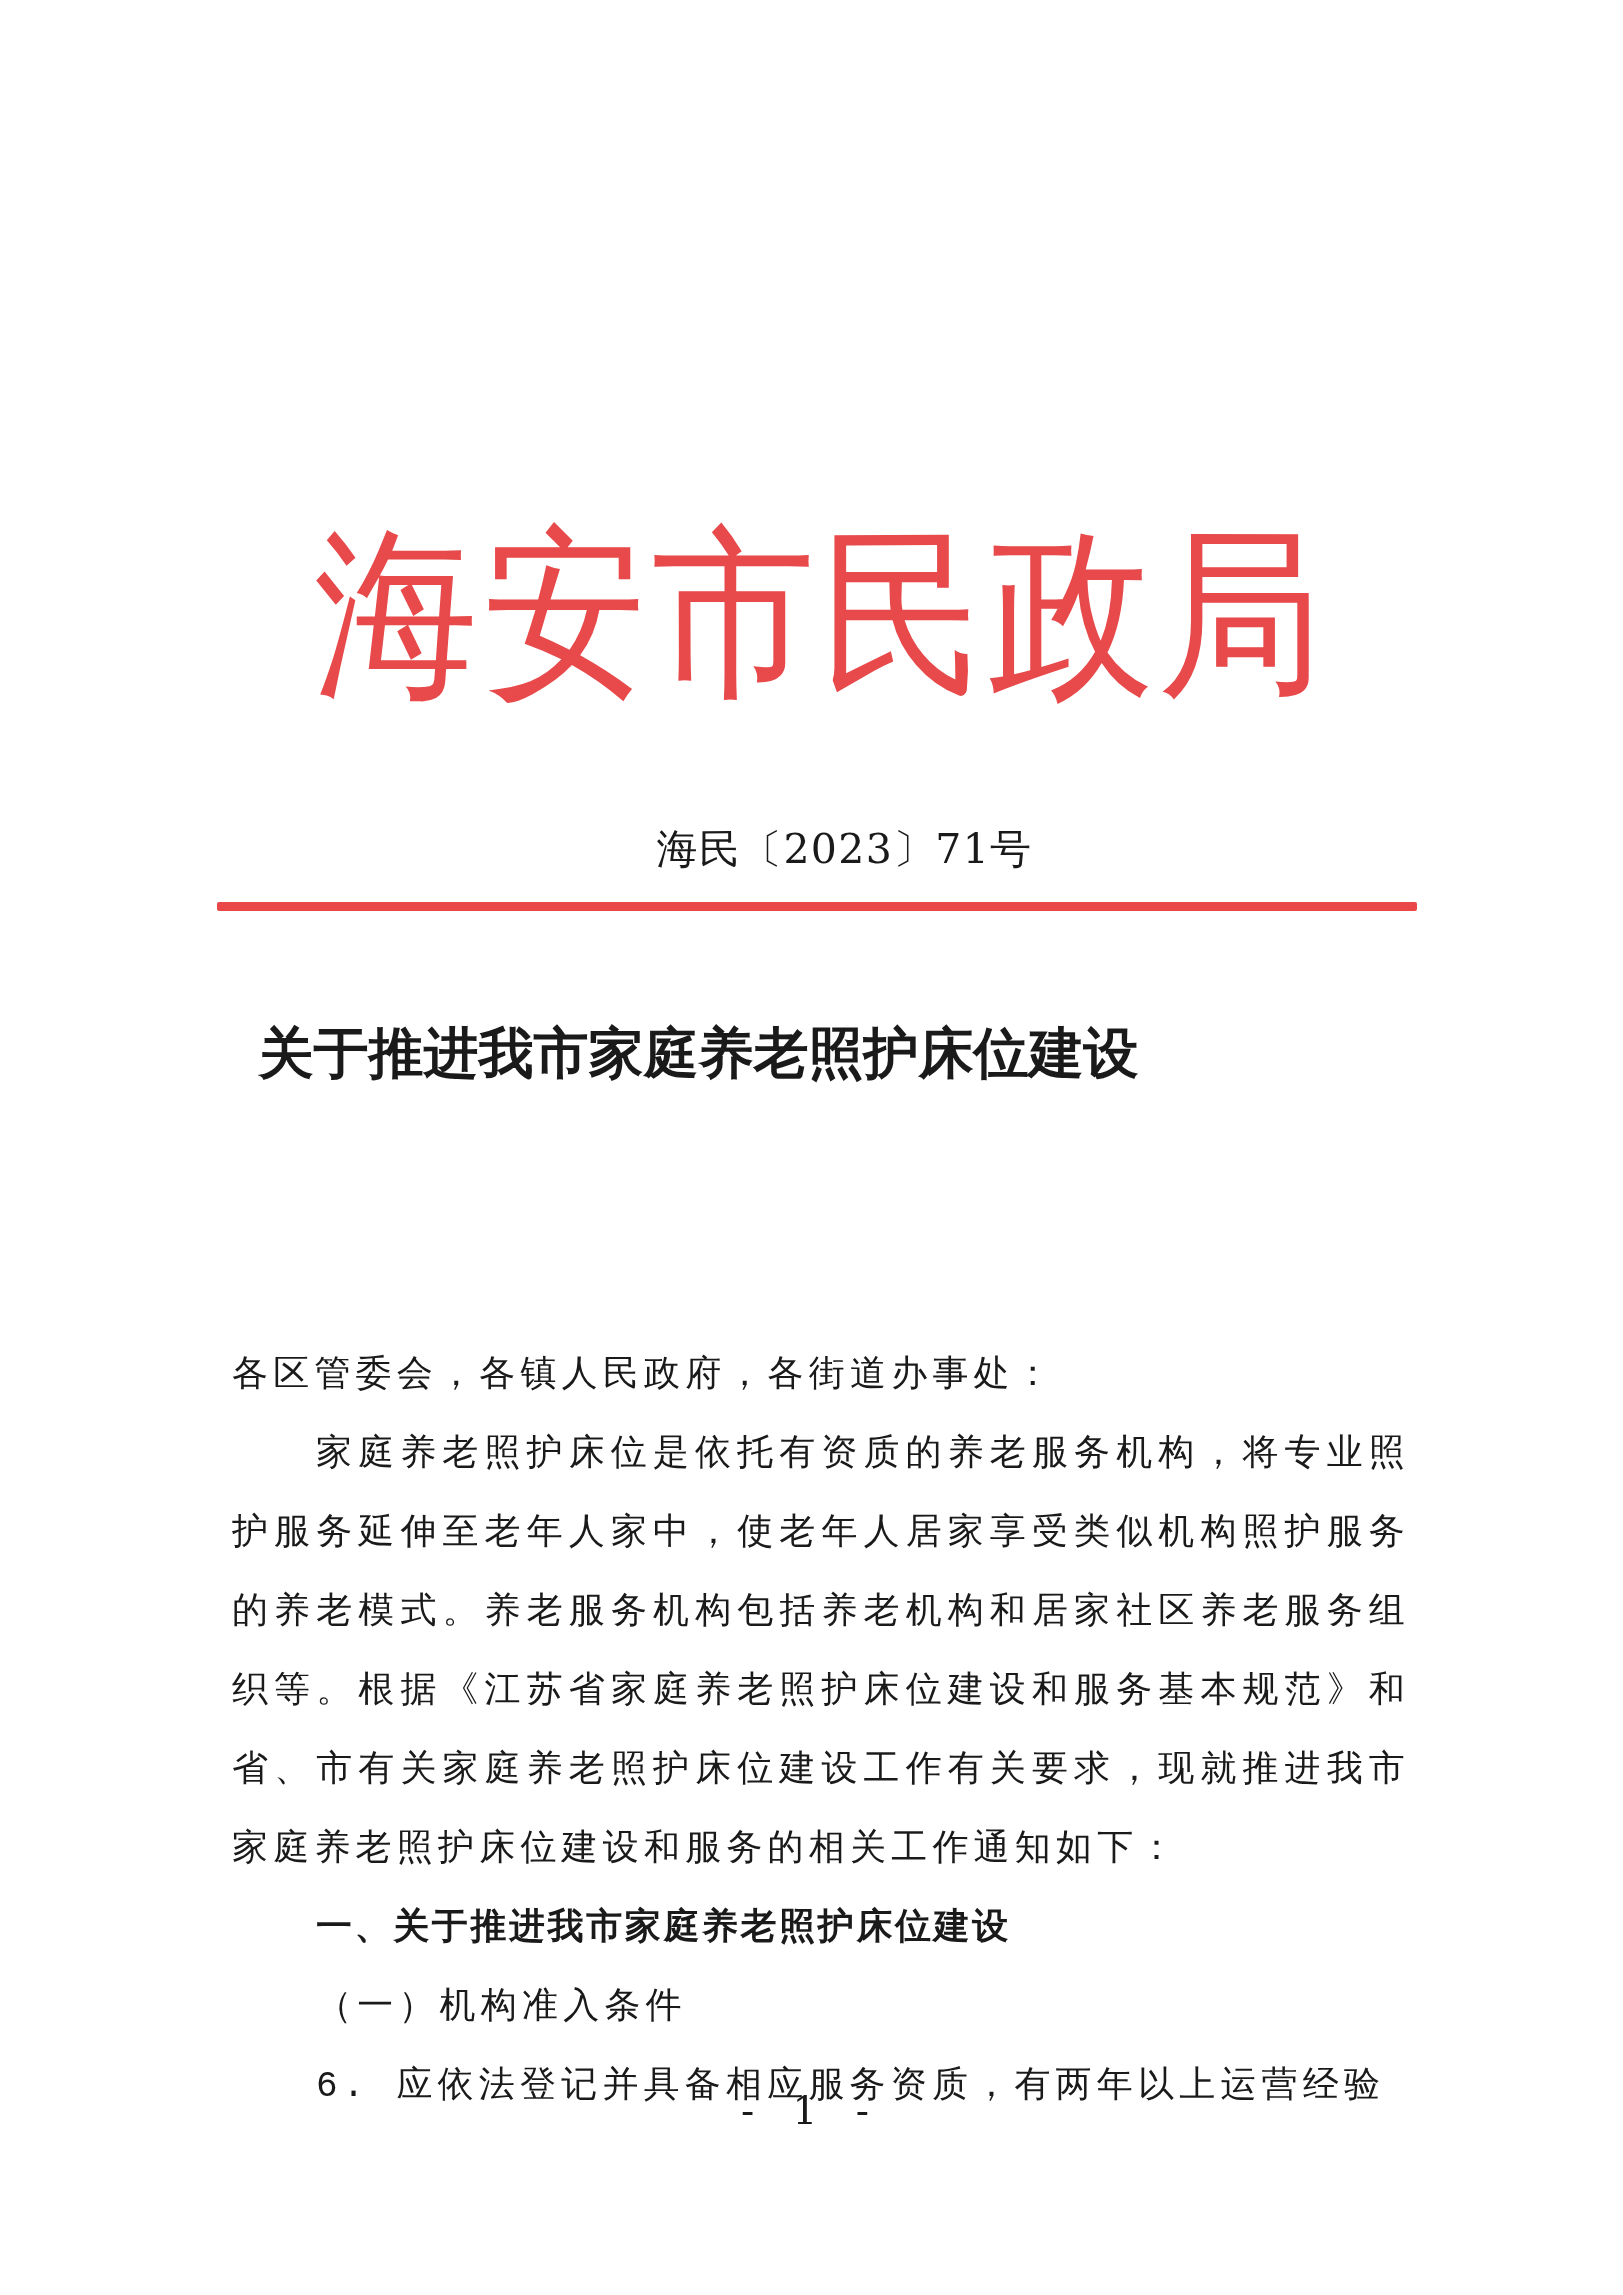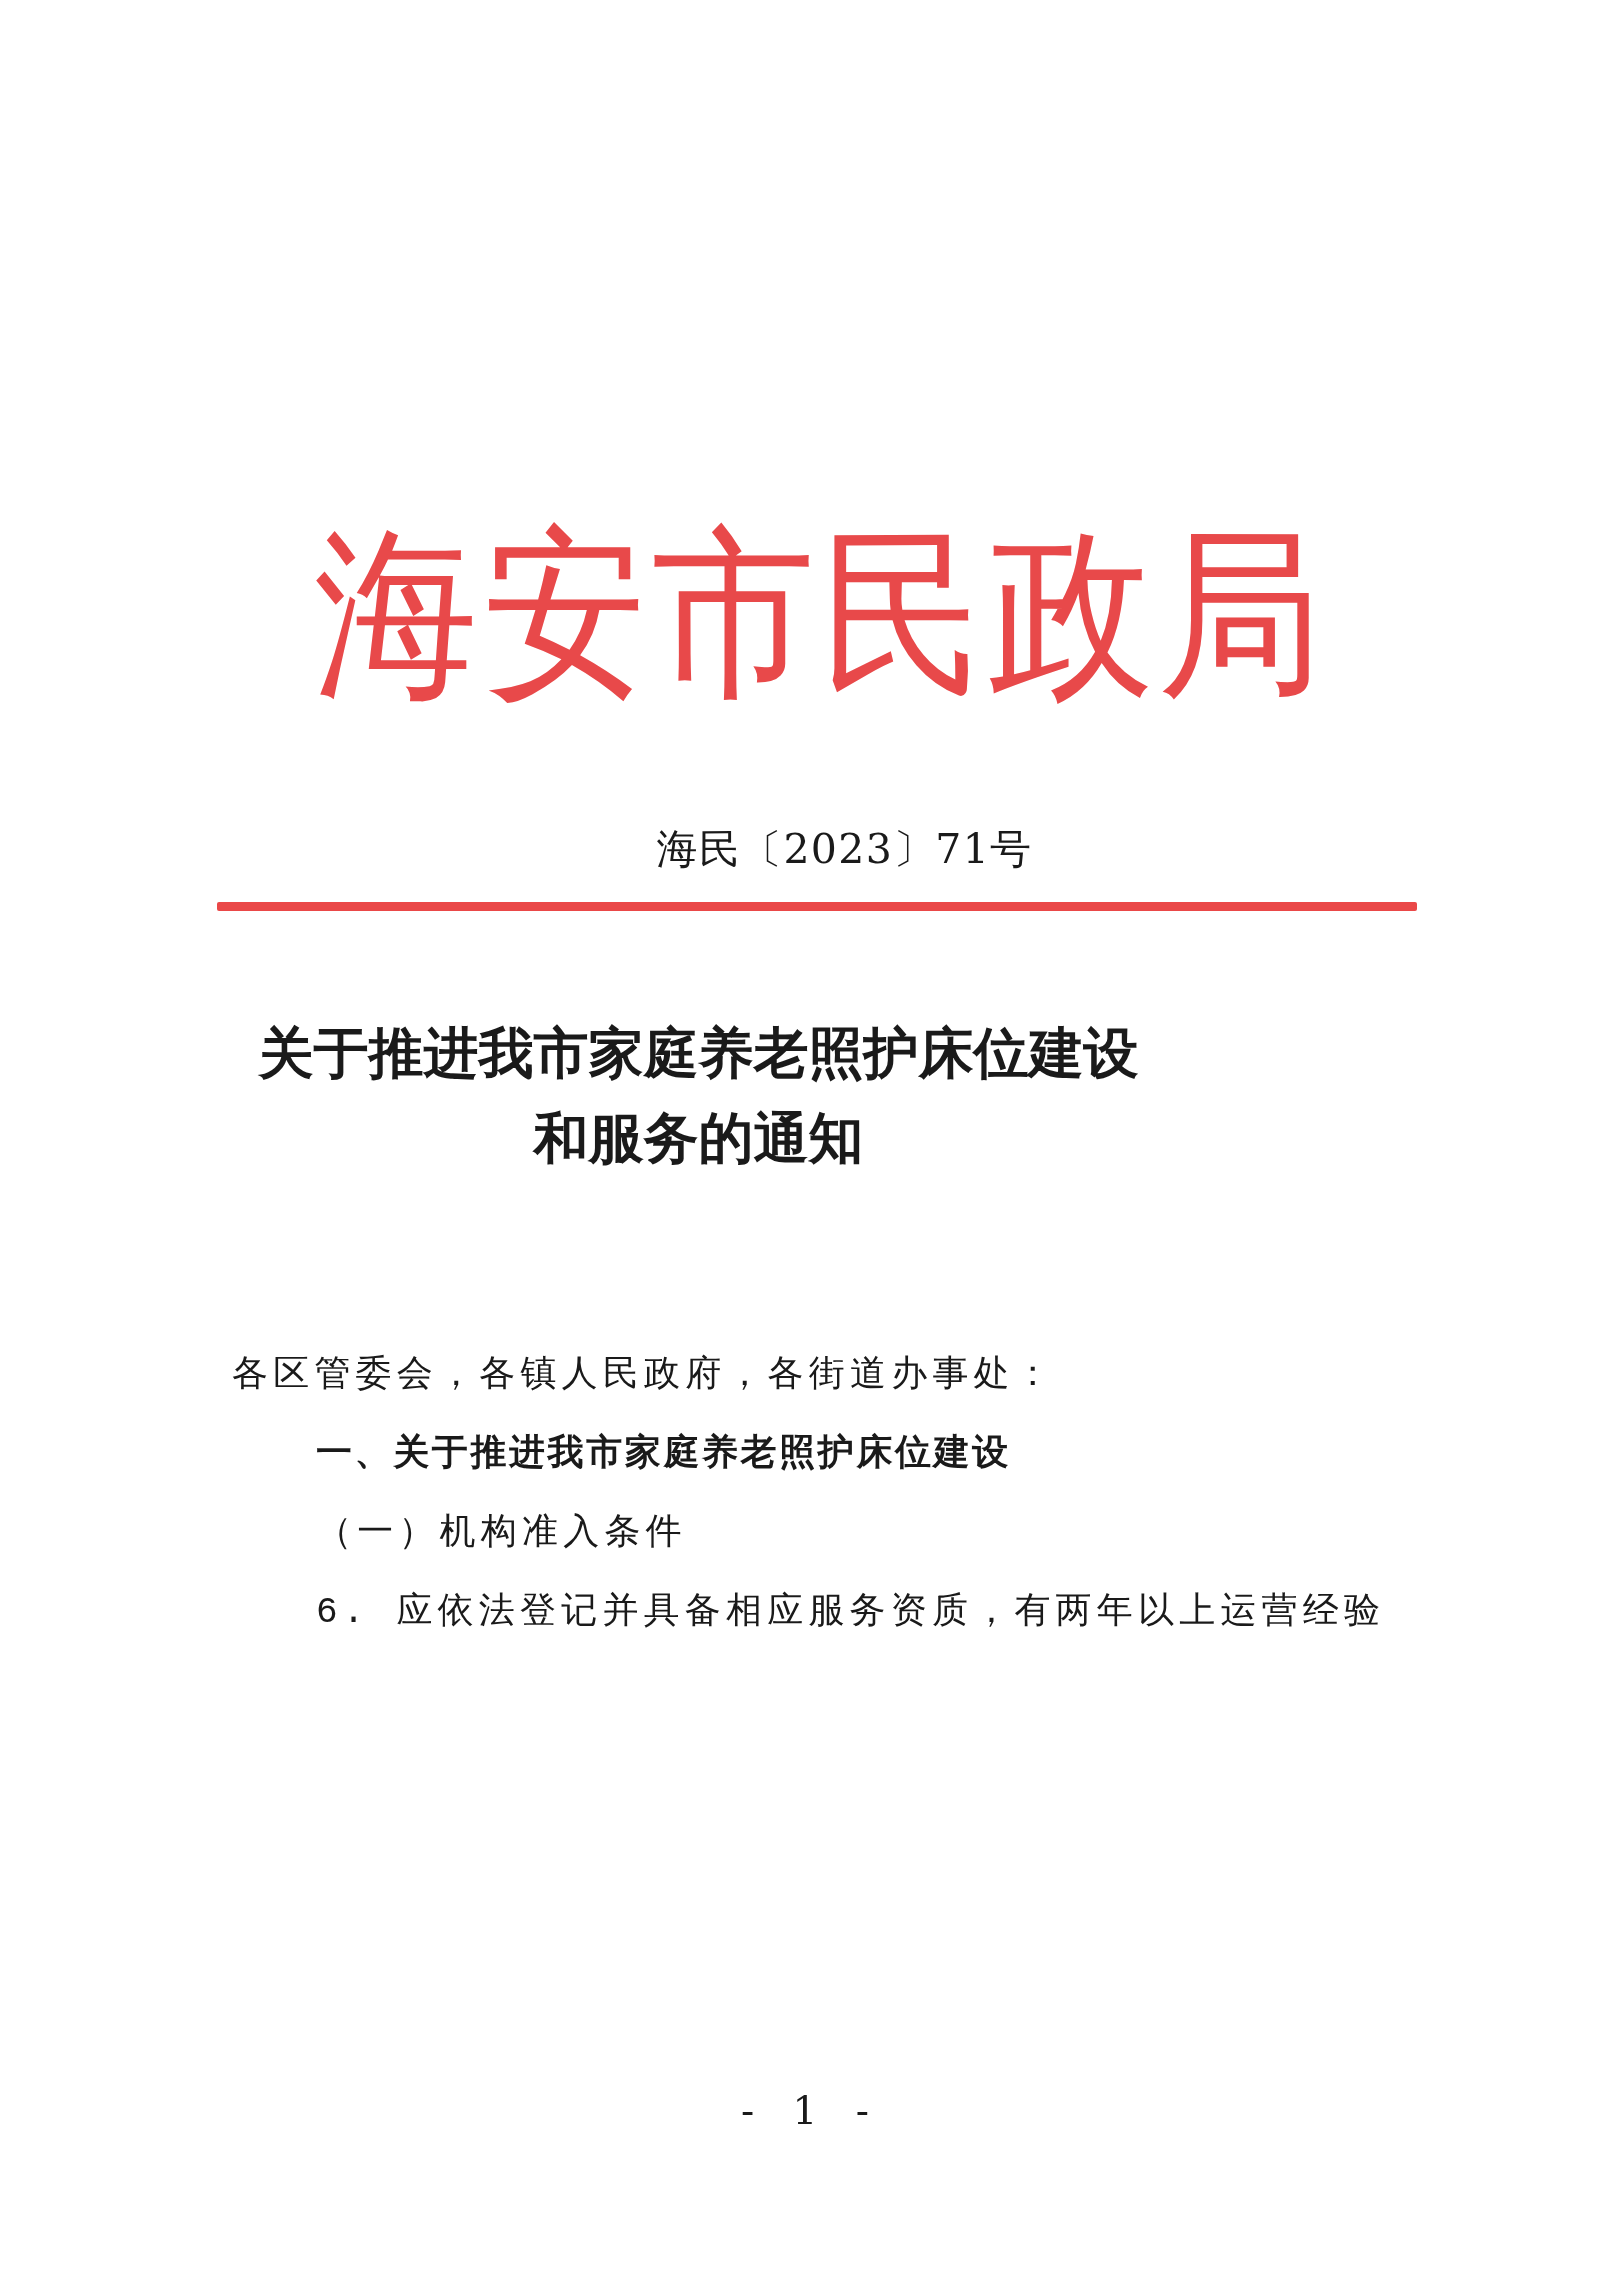--- a/index.html
+++ b/index.html
@@ -54,24 +54,24 @@
   <span>政</span>
   <span>局</span>
 </div>
 
 <div class="docnum">海民〔2023〕71号</div>
 
 <div class="redline"></div>
 
 <div class="title">
   <div>关于推进我市家庭养老照护床位建设</div>
-  <div>和服务的通知</div>
 </div>
 
 <div class="body">
   <p>各区管委会，各镇人民政府，各街道办事处：</p>
+  <p class="indent">家庭养老照护床位是依托有资质的养老服务机构，将专业照护服务延伸至老年人家中，使老年人居家享受类似机构照护服务的养老模式。养老服务机构包括养老机构和居家社区养老服务组织等。根据《江苏省家庭养老照护床位建设和服务基本规范》和省、市有关家庭养老照护床位建设工作有关要求，现就推进我市家庭养老照护床位建设和服务的相关工作通知如下：</p>
   <p class="heading1">一、关于推进我市家庭养老照护床位建设</p>
   <p class="heading2">（一）机构准入条件</p>
   <p class="indent">6. 应依法登记并具备相应服务资质，有两年以上运营经验</p>
 </div>
 
 <div class="footer">- 1 -</div>
 
 
 </body></html>

